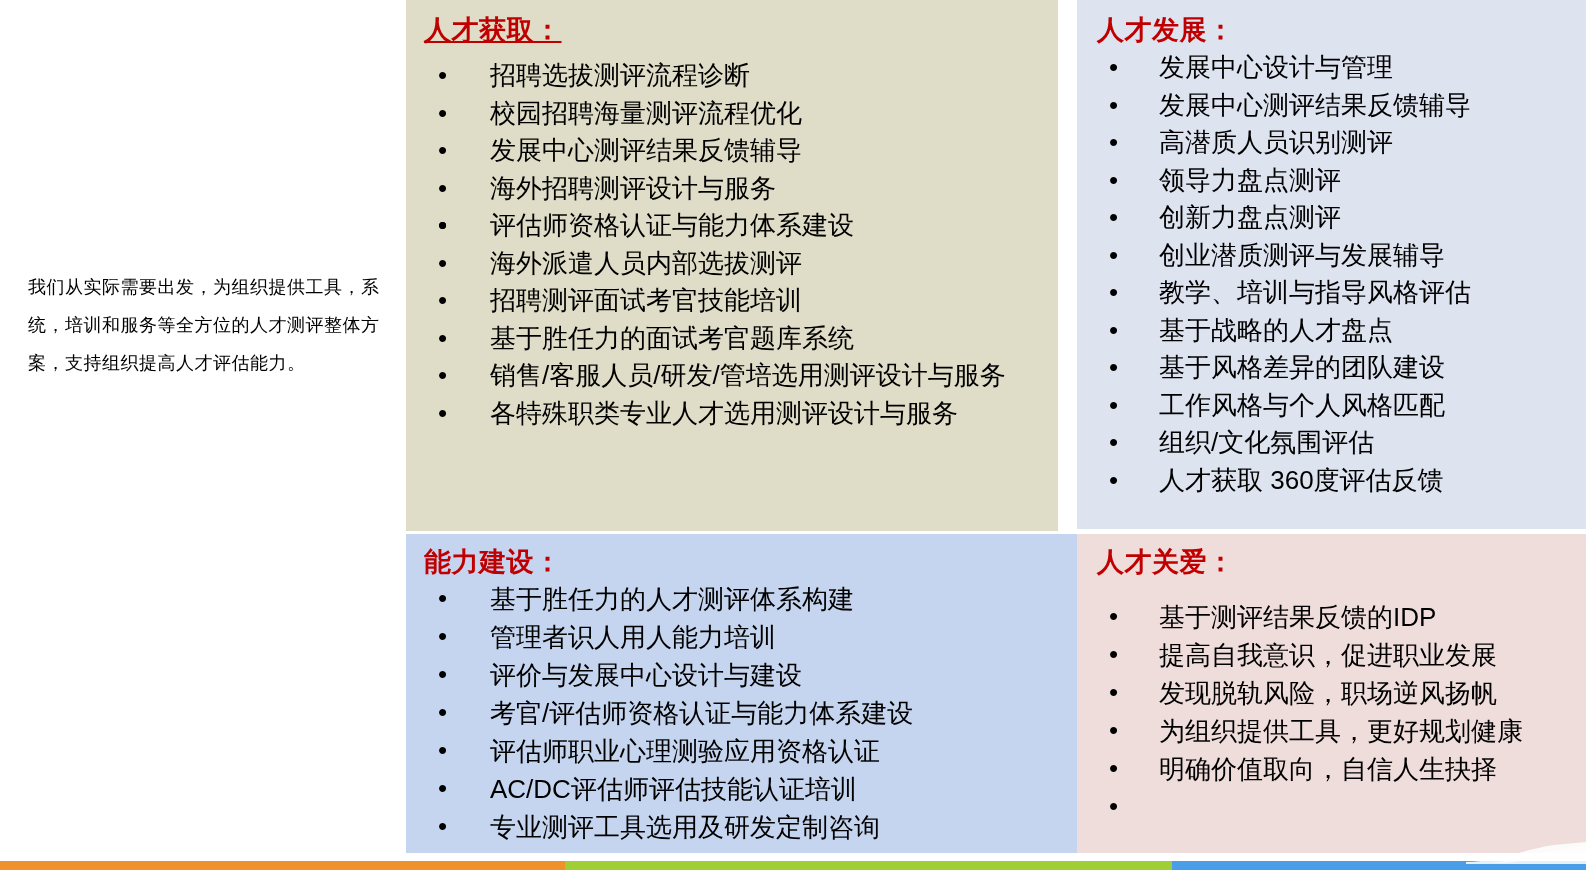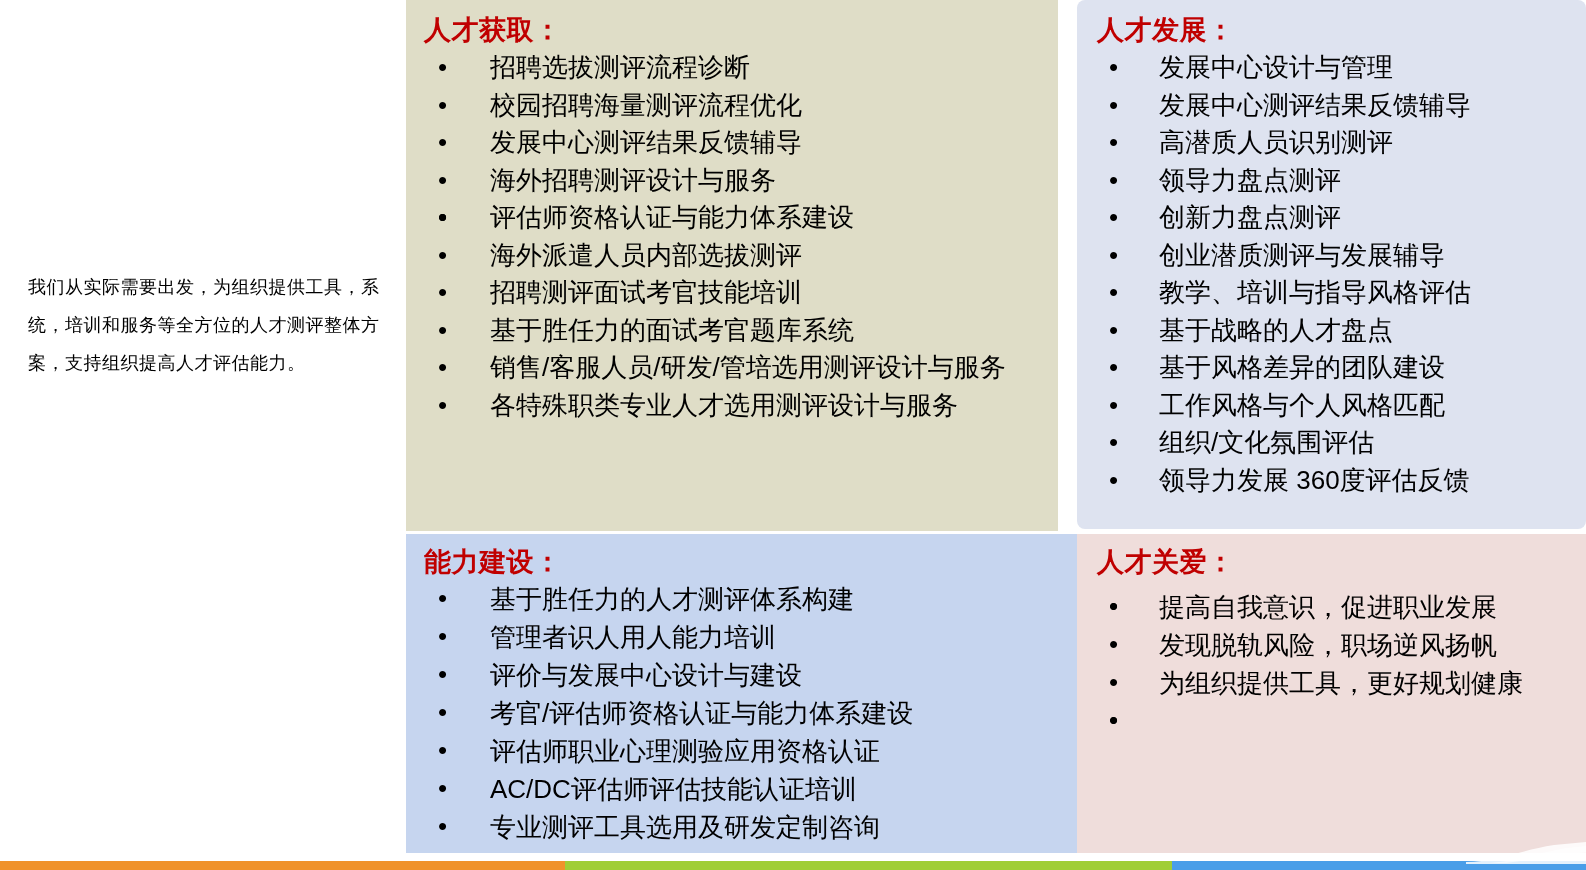--- a/index.html
+++ b/index.html
@@ -65,46 +65,45 @@
     color: #000000;
   }
 
   
   #panel-talent-acquisition {
     left: 406px;  top: 0px;
     width: 652px; height: 531px;
     background: #DFDDC7;
     padding: 14px 0 0 18px;
   }
-  #panel-talent-acquisition .panel-title { margin-bottom: 3px; }
+  #panel-talent-acquisition .panel-title { margin-bottom: 11px; text-decoration: underline; }
 
   #panel-capability-building {
     left: 406px;  top: 534px;
     width: 756px; height: 319px;
     background: #C6D5EF;
     padding: 12px 0 0 18px;
   }
   #panel-capability-building .panel-title { margin-bottom: 2px; }
 
   #panel-talent-development {
     left: 1077px; top: 0px;
     width: 509px; height: 529px;
     background: #DEE3F0;
     padding: 14px 0 0 20px;
-    border-radius: 8px;
   }
   #panel-talent-development .panel-title { margin-bottom: 3px; }
 
   #panel-talent-care {
     left: 1077px; top: 534px;
     width: 509px; height: 319px;
     background: #EFDDDB;
     padding: 12px 0 0 20px;
   }
-  #panel-talent-care .panel-title { margin-bottom: 10px; }
+  #panel-talent-care .panel-title { margin-bottom: 20px; }
 
   
   #panel-talent-development .bullet-item,
   #panel-talent-care .bullet-item { padding-left: 62px; }
   #panel-talent-development .bullet-dot,
   #panel-talent-care .bullet-dot { left: 12px; }
 
   #panel-capability-building .bullet-item { line-height: 38px; }
   #panel-talent-care .bullet-item { line-height: 38px; }
 
@@ -183,32 +182,32 @@
       <li class="bullet-item"><span class="bullet-dot">•</span><span>发展中心测评结果反馈辅导</span></li>
       <li class="bullet-item"><span class="bullet-dot">•</span><span>高潜质人员识别测评</span></li>
       <li class="bullet-item"><span class="bullet-dot">•</span><span>领导力盘点测评</span></li>
       <li class="bullet-item"><span class="bullet-dot">•</span><span>创新力盘点测评</span></li>
       <li class="bullet-item"><span class="bullet-dot">•</span><span>创业潜质测评与发展辅导</span></li>
       <li class="bullet-item"><span class="bullet-dot">•</span><span>教学、培训与指导风格评估</span></li>
       <li class="bullet-item"><span class="bullet-dot">•</span><span>基于战略的人才盘点</span></li>
       <li class="bullet-item"><span class="bullet-dot">•</span><span>基于风格差异的团队建设</span></li>
       <li class="bullet-item"><span class="bullet-dot">•</span><span>工作风格与个人风格匹配</span></li>
       <li class="bullet-item"><span class="bullet-dot">•</span><span>组织/文化氛围评估</span></li>
-      <li class="bullet-item"><span class="bullet-dot">•</span><span>领导力发展 360度评估反馈</span></li>
+      <li class="bullet-item"><span class="bullet-dot">•</span><span>人才获取 360度评估反馈</span></li>
     </ul>
 </section>
 
 <section class="panel" id="panel-talent-care" style="background: rgb(239, 221, 219);">
   <h2 class="panel-title" style="color: rgb(192, 0, 0);">人才关爱：</h2>
   <ul class="bullet-list">
-      <li class="bullet-item"><span class="bullet-dot">•</span></li>
+      <li class="bullet-item"><span class="bullet-dot">•</span><span>基于测评结果反馈的IDP</span></li>
       <li class="bullet-item"><span class="bullet-dot">•</span><span>提高自我意识，促进职业发展</span></li>
       <li class="bullet-item"><span class="bullet-dot">•</span><span>发现脱轨风险，职场逆风扬帆</span></li>
       <li class="bullet-item"><span class="bullet-dot">•</span><span>为组织提供工具，更好规划健康</span></li>
-      <li class="bullet-item"><span class="bullet-dot">•</span></li>
+      <li class="bullet-item"><span class="bullet-dot">•</span><span>明确价值取向，自信人生抉择</span></li>
       <li class="bullet-item"><span class="bullet-dot">•</span></li>
     </ul>
 </section>
 
 <div id="bottom-bar-hairline"></div>
 
 <div id="bottom-bar">
   <div id="bar-segment-orange" style="background: rgb(240, 146, 43);"></div>
   <div id="bar-segment-green" style="background: rgb(160, 206, 53);"></div>
   <div id="bar-segment-blue" style="background: rgb(74, 158, 232);"></div>

